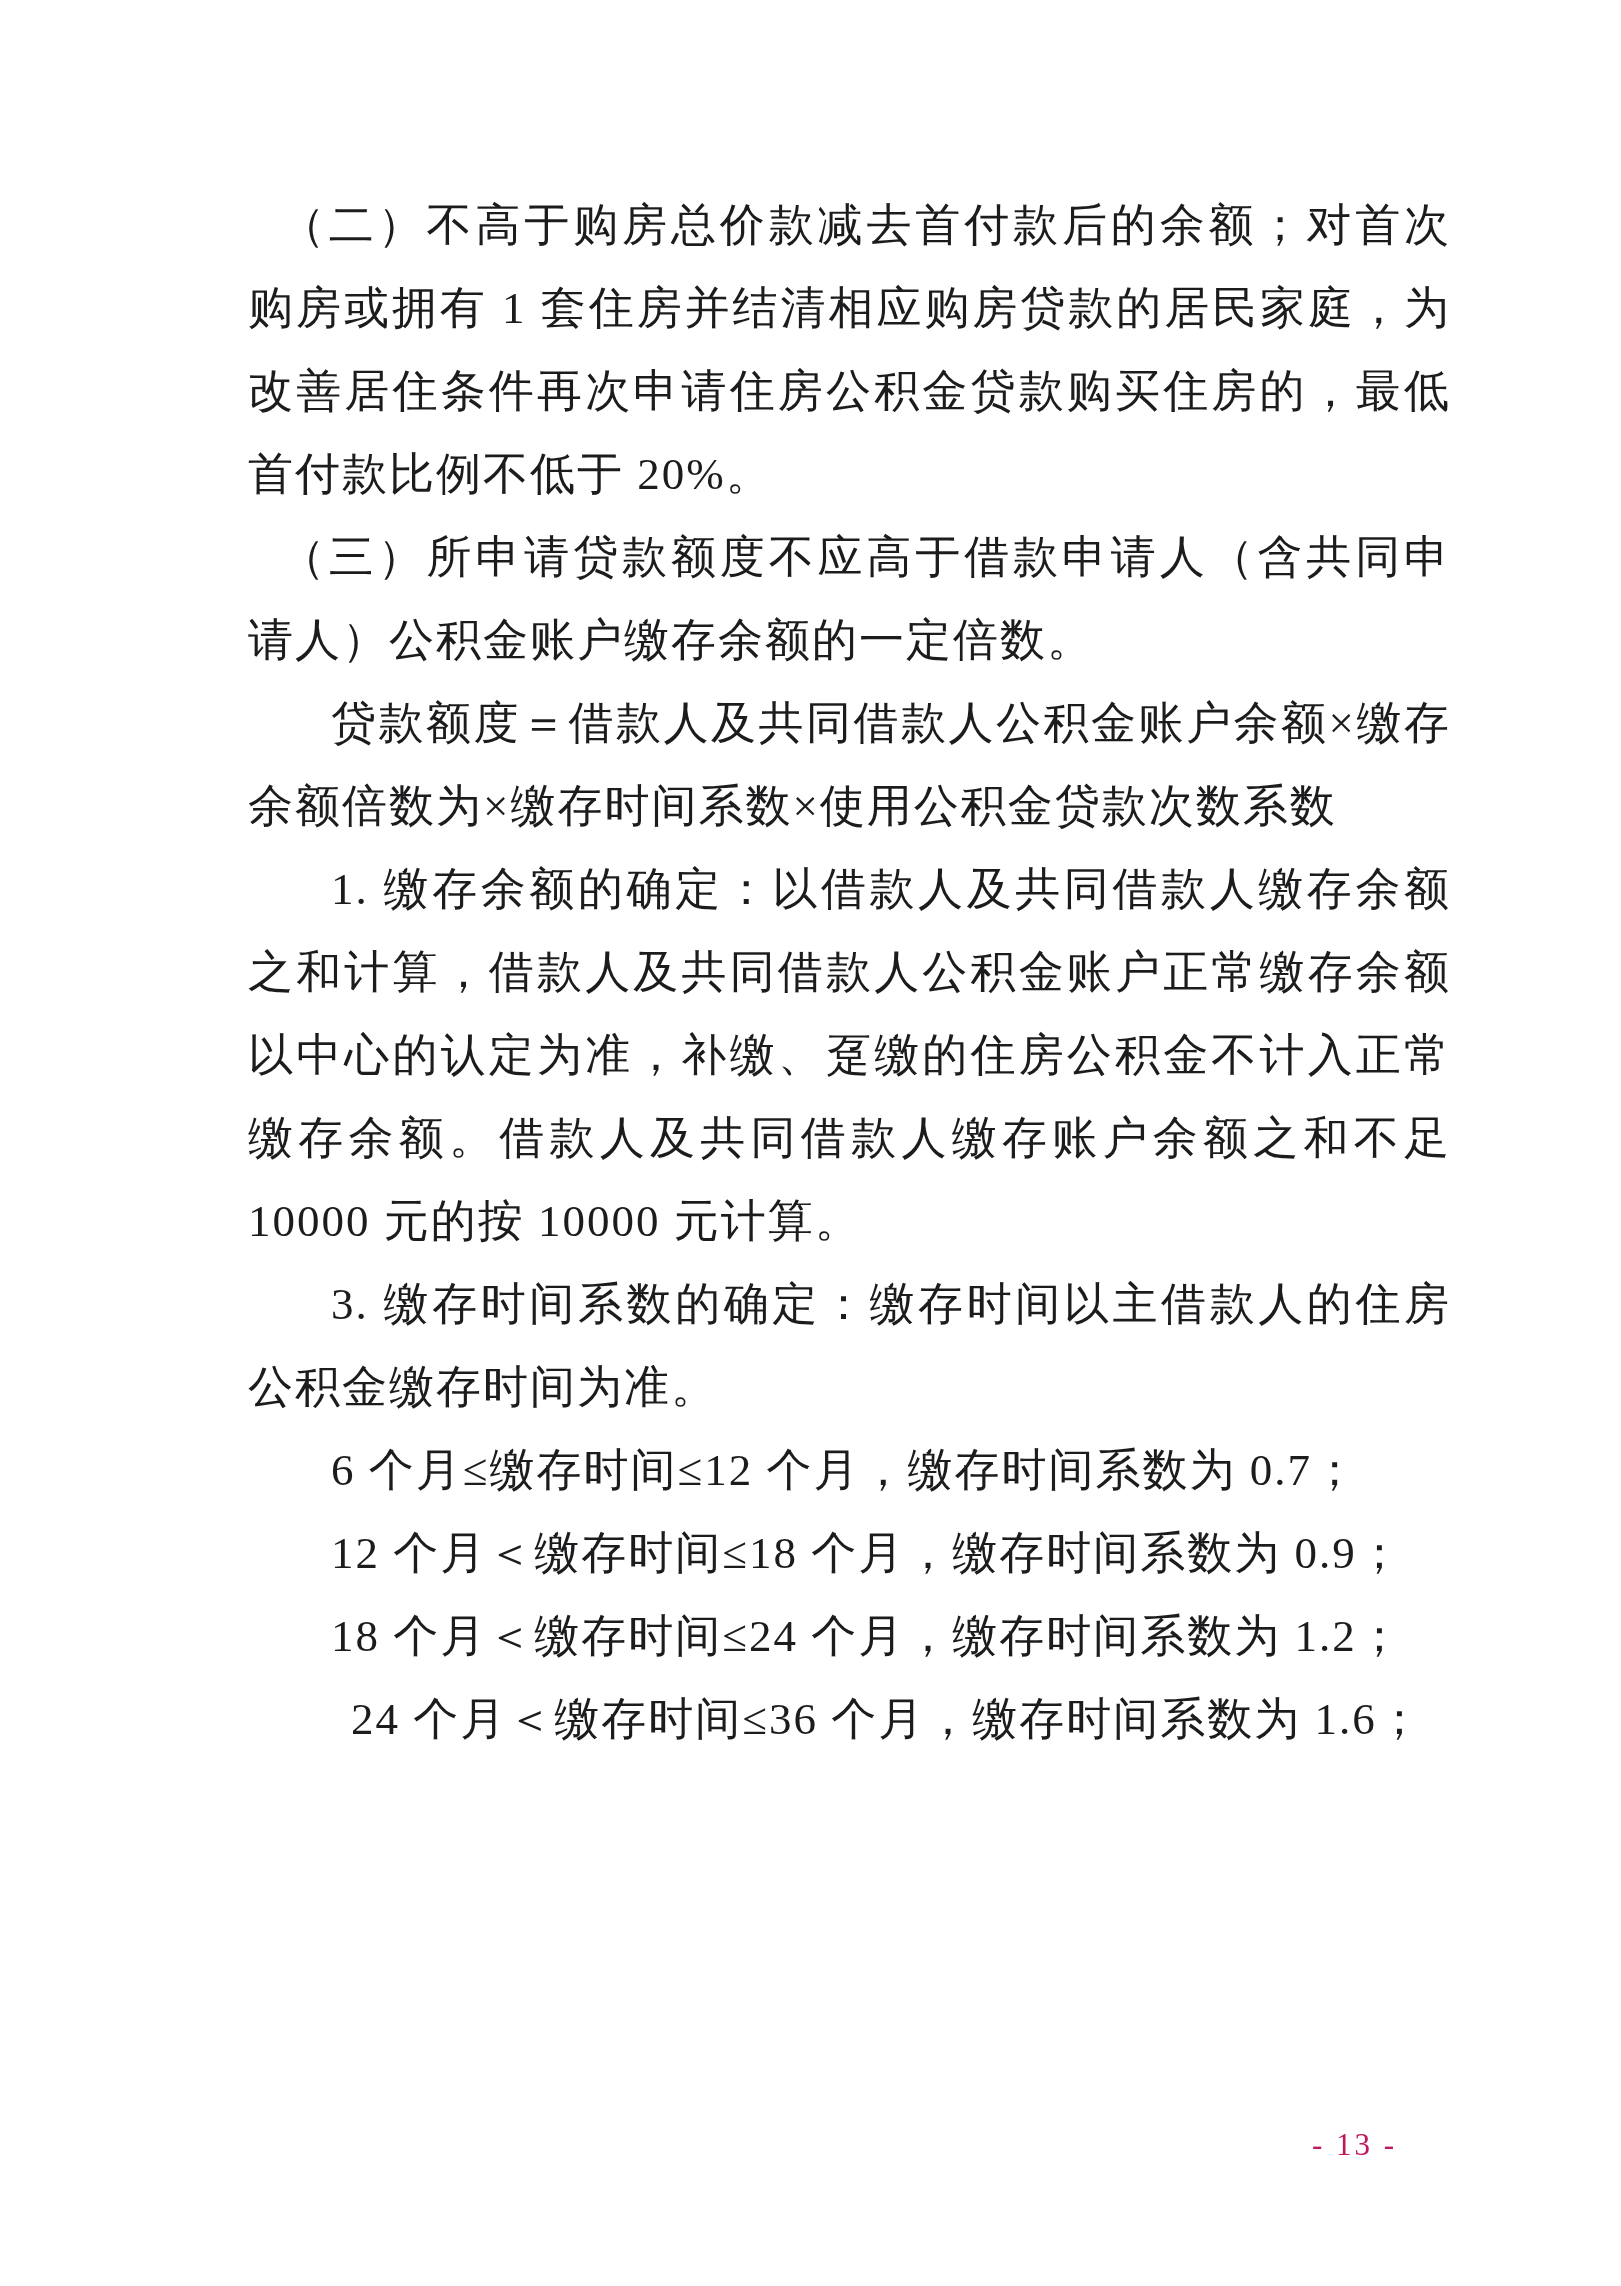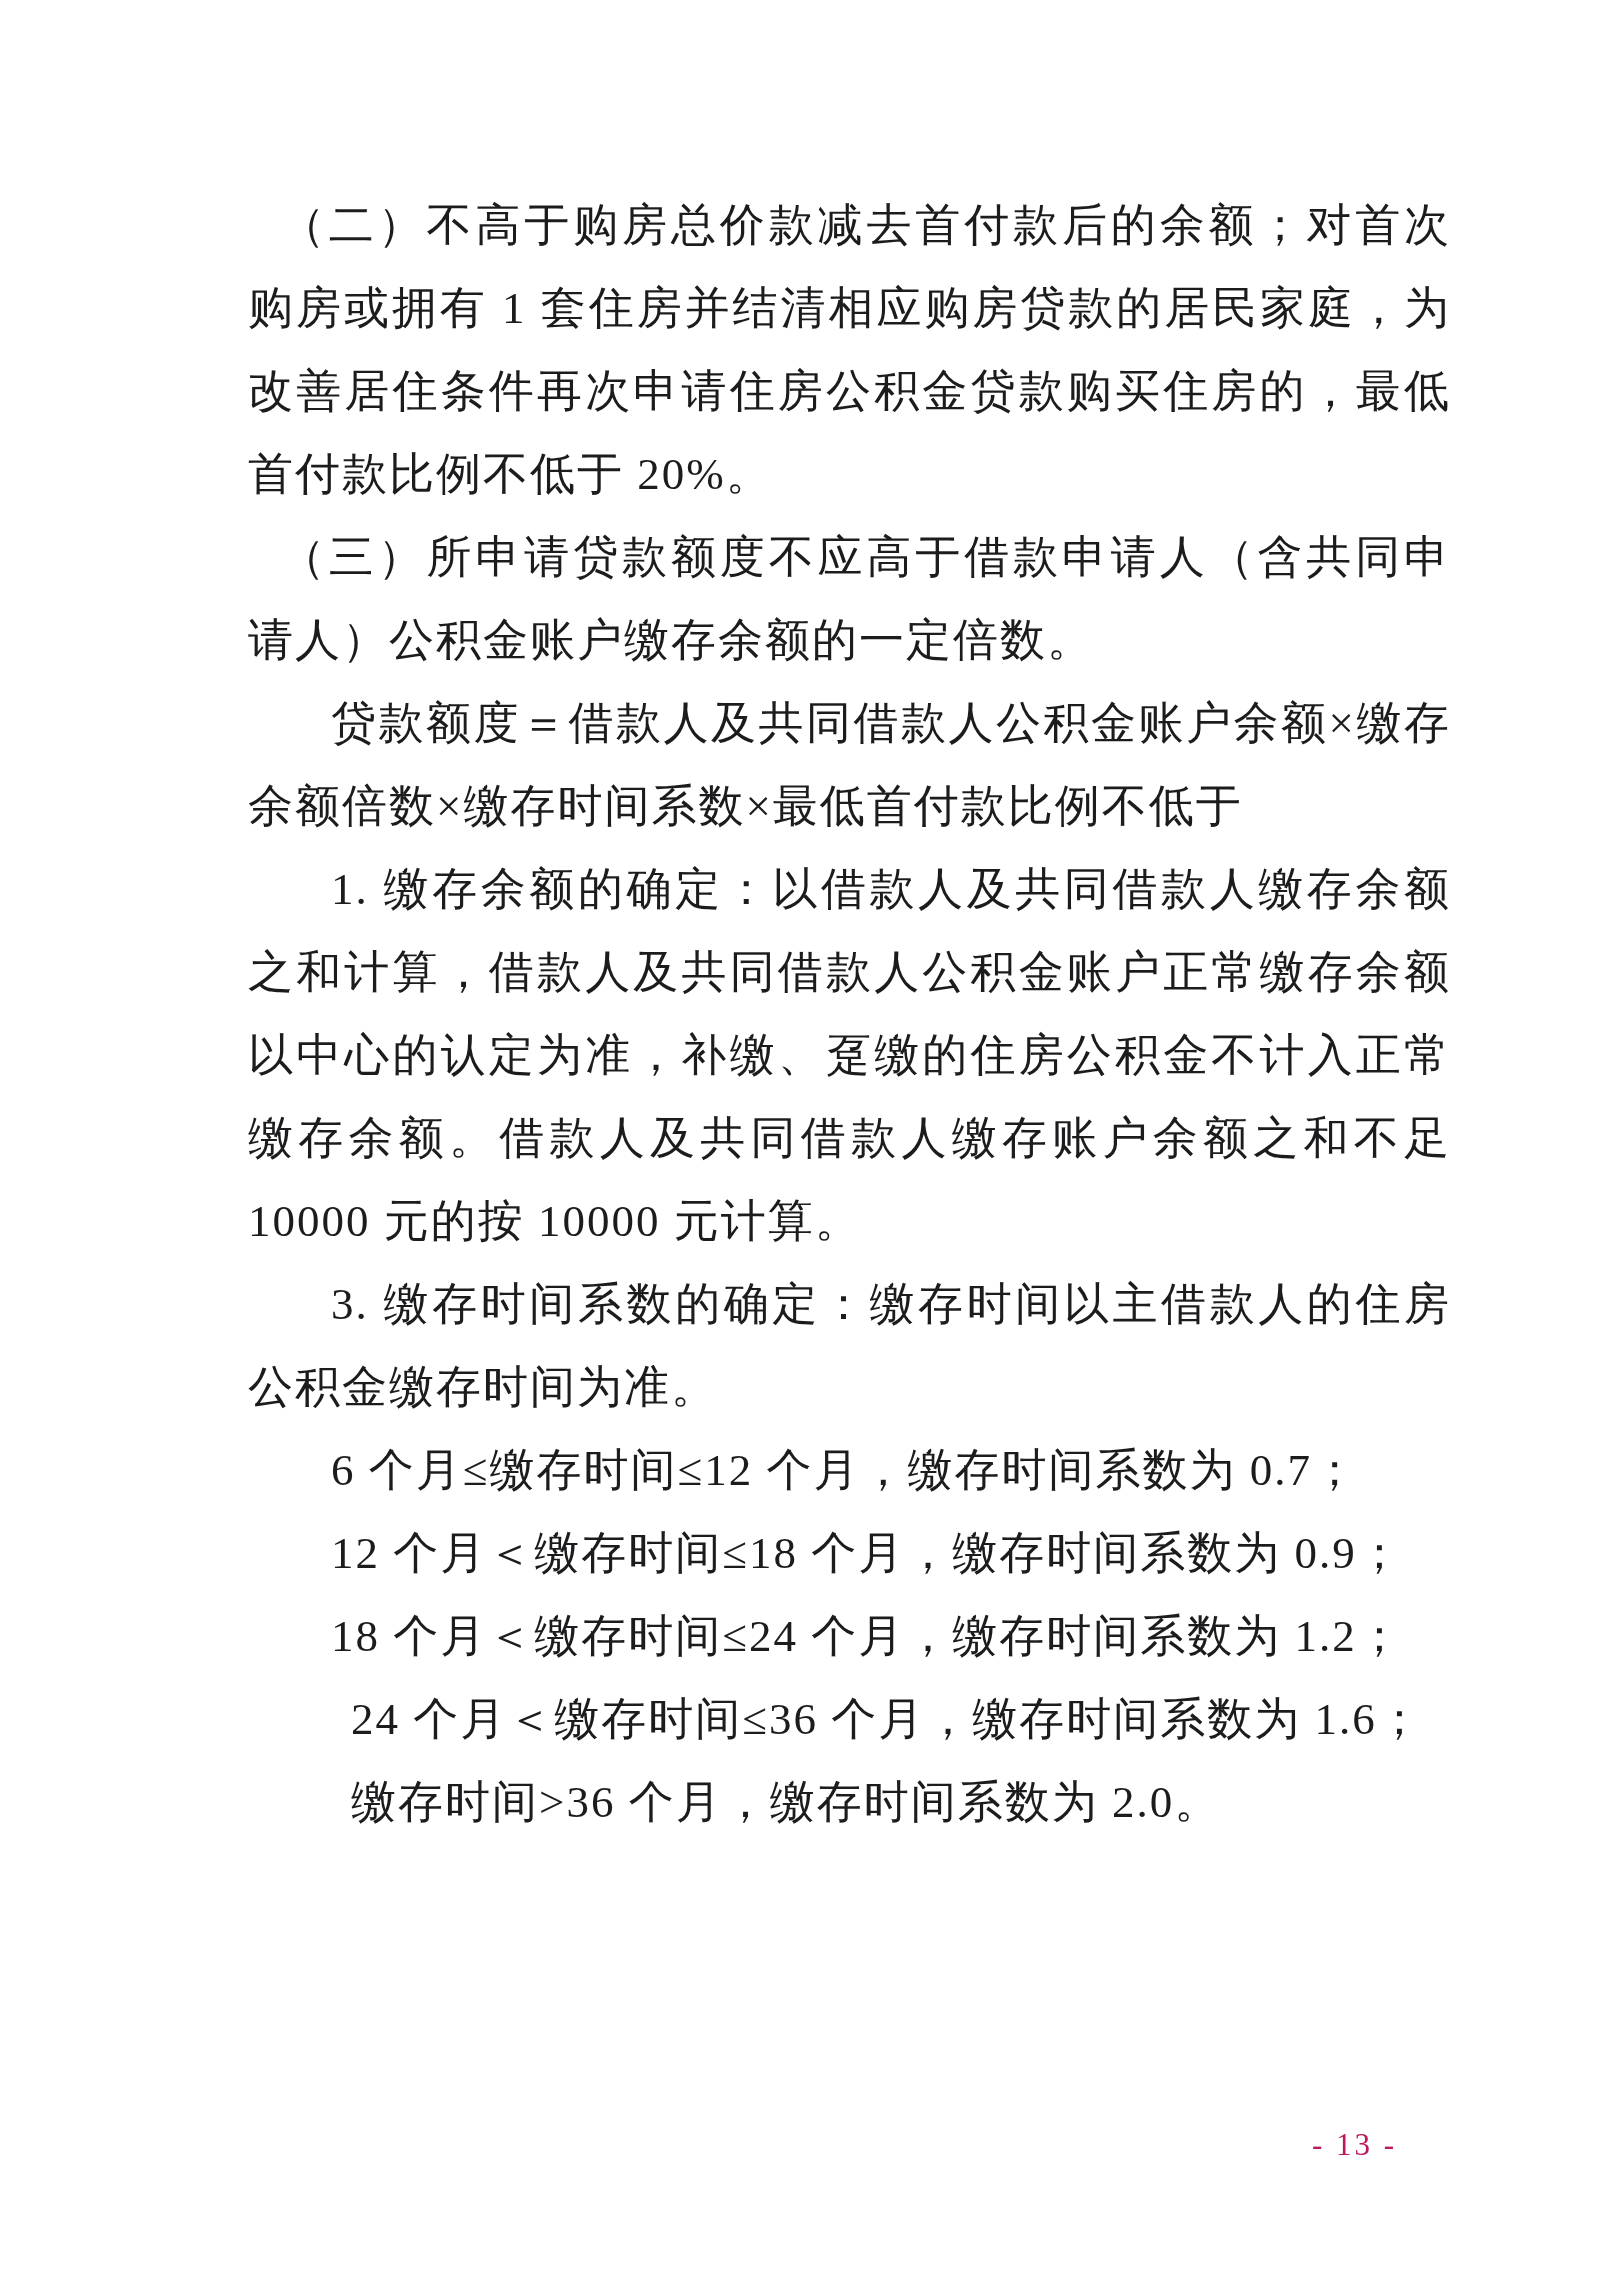--- a/index.html
+++ b/index.html
@@ -55,24 +55,23 @@
     white-space: nowrap;
   }
 </style>
 </head>
 <body>
 
 <div class="page">
   <div class="body-text">
     <p class="ind-a">（二）不高于购房总价款减去首付款后的余额；对首次购房或拥有 1 套住房并结清相应购房贷款的居民家庭，为改善居住条件再次申请住房公积金贷款购买住房的，最低首付款比例不低于 20%。</p>
     <p class="ind-a">（三）所申请贷款额度不应高于借款申请人（含共同申请人）公积金账户缴存余额的一定倍数。</p>
-    <p class="ind-b">贷款额度＝借款人及共同借款人公积金账户余额×缴存余额倍数×缴存时间系数×最低首付款比例不低于</p>
+    <p class="ind-b">贷款额度＝借款人及共同借款人公积金账户余额×缴存余额倍数为×缴存时间系数×使用公积金贷款次数系数</p>
     <p class="ind-b">1. 缴存余额的确定：以借款人及共同借款人缴存余额之和计算，借款人及共同借款人公积金账户正常缴存余额以中心的认定为准，补缴、趸缴的住房公积金不计入正常缴存余额。借款人及共同借款人缴存账户余额之和不足 10000 元的按 10000 元计算。</p>
     <p class="ind-b">3. 缴存时间系数的确定：缴存时间以主借款人的住房公积金缴存时间为准。</p>
     <p class="ind-b">6 个月≤缴存时间≤12 个月，缴存时间系数为 0.7；</p>
     <p class="ind-b">12 个月＜缴存时间≤18 个月，缴存时间系数为 0.9；</p>
     <p class="ind-b">18 个月＜缴存时间≤24 个月，缴存时间系数为 1.2；</p>
     <p class="ind-c">24 个月＜缴存时间≤36 个月，缴存时间系数为 1.6；</p>
-    <p class="ind-c">缴存时间&gt;36 个月，缴存时间系数为 2.0。</p>
   </div>
   <div class="footer">- 13 -</div>
 </div>
 
 
 </body></html>

